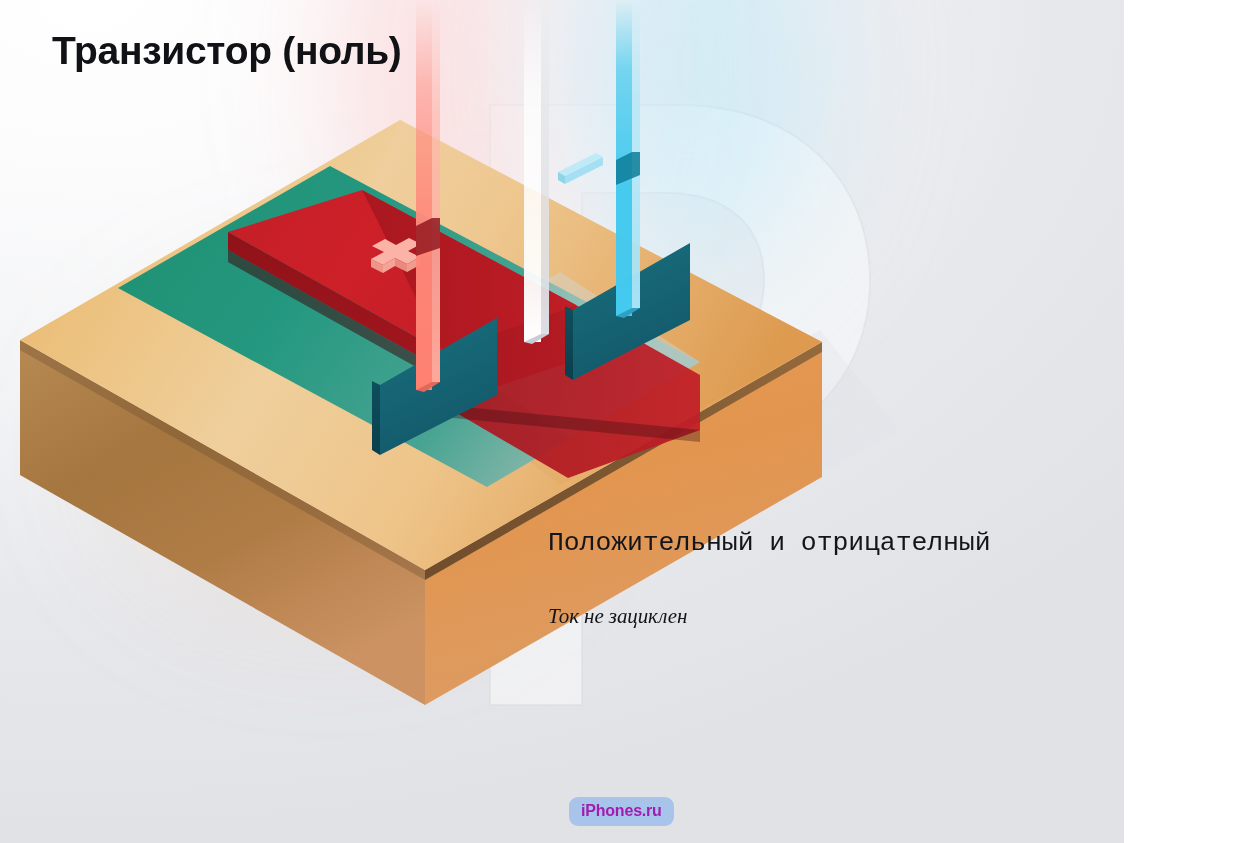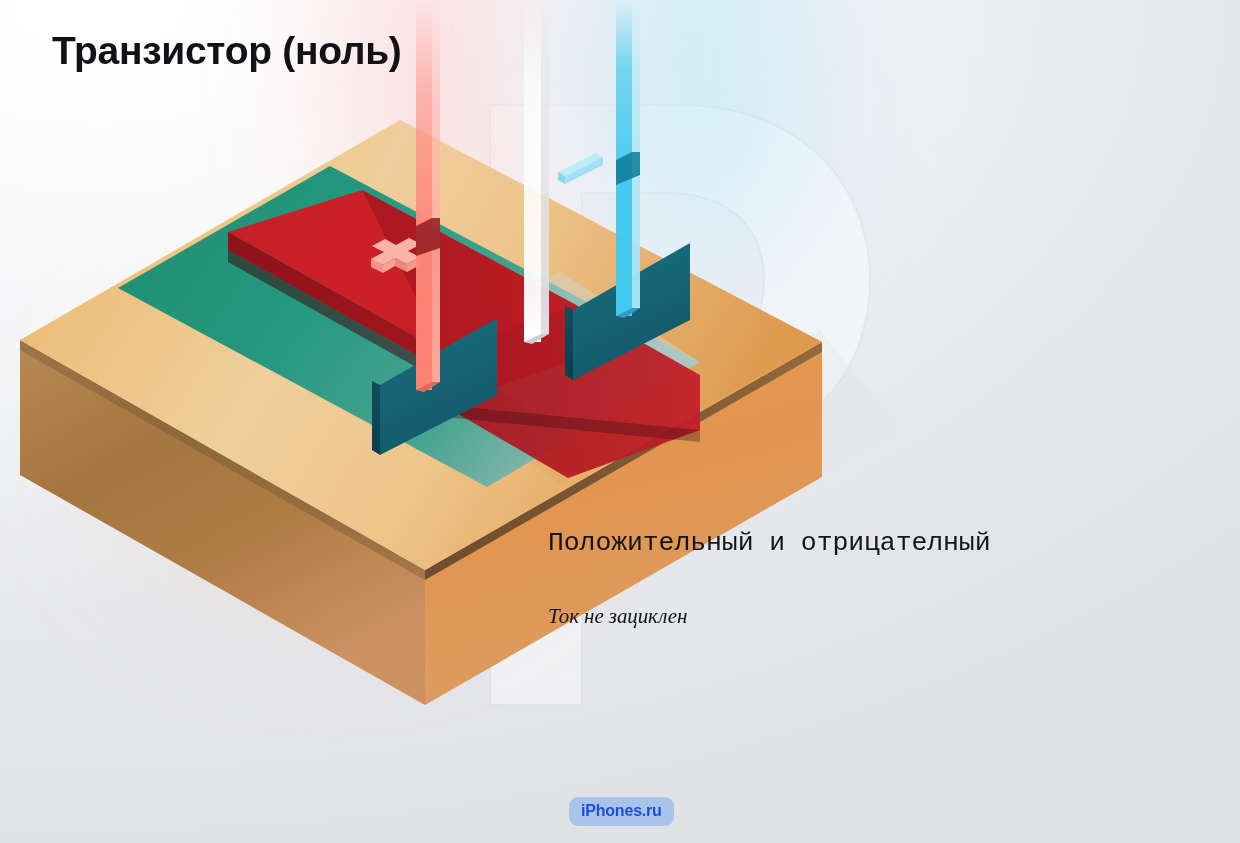--- a/index.html
+++ b/index.html
@@ -5,21 +5,21 @@
   html, body {
     margin: 0;
     padding: 0;
     background: #ffffff;
   }
   body {
     font-family: "Liberation Sans", sans-serif;
   }
   #stage {
     position: relative;
-    width: 1240px;
+    width: 1124px;
     height: 843px;
     overflow: hidden;
     background:
       radial-gradient(120% 100% at 8% 0%, #ffffff 0%, #fbfbfc 22%, #f2f3f5 48%, #e7e8ec 72%, #e1e2e6 100%);
   }
   
   #wm-letter {
     position: absolute;
     left: 430px;
     top: 85px;
@@ -92,21 +92,21 @@
 
   
   #wm-badge {
     position: absolute;
     left: 569px;
     top: 797px;
     z-index: 50;
     padding: 4px 12px 5px;
     border-radius: 9px;
     background: #a8c4ea;
-    color: #1d4ed8;
+    color: #a21caf;
     font-size: 16px;
     font-weight: bold;
     letter-spacing: -0.2px;
     line-height: 20px;
   }
 </style>
 </head>
 <body>
 
 <div id="stage">

